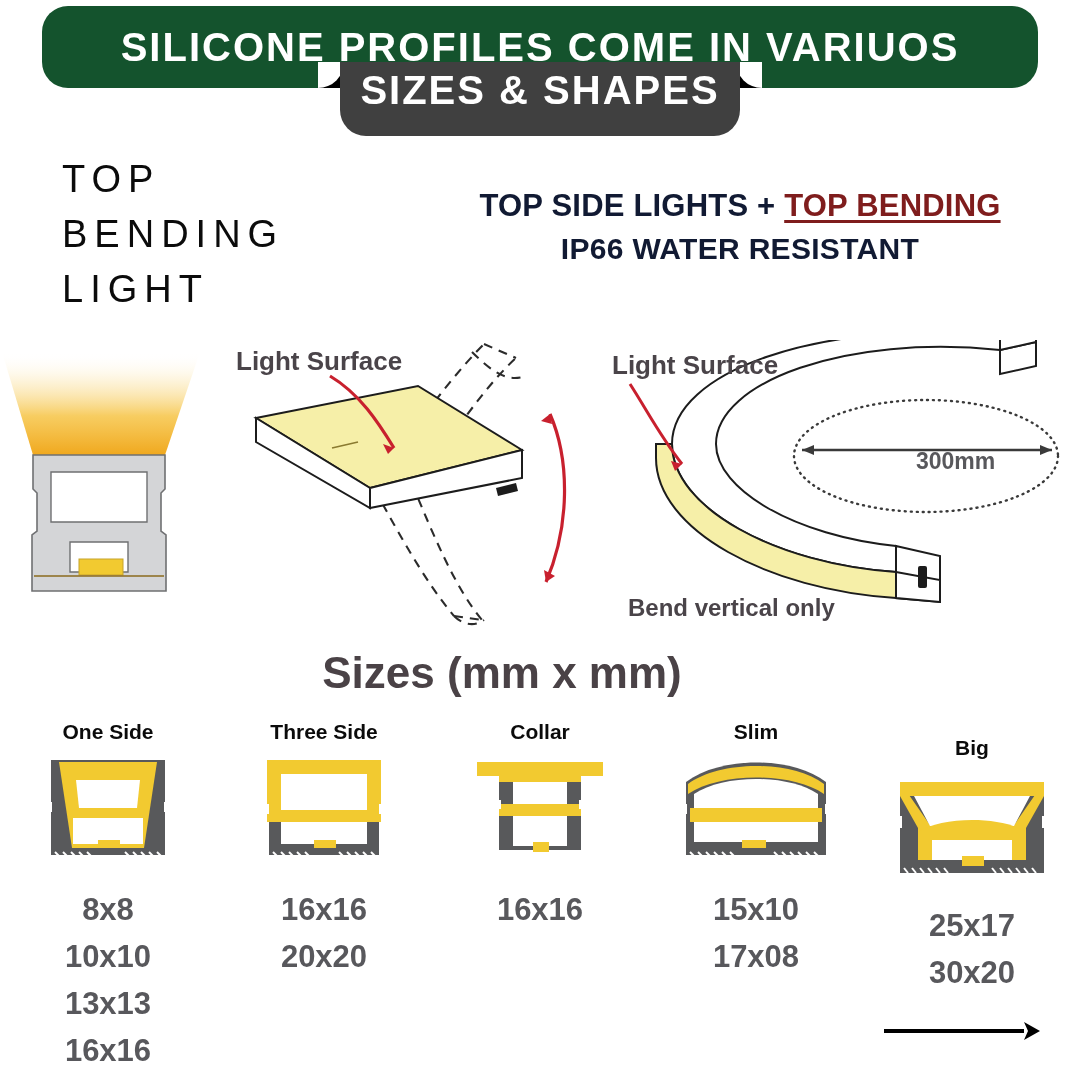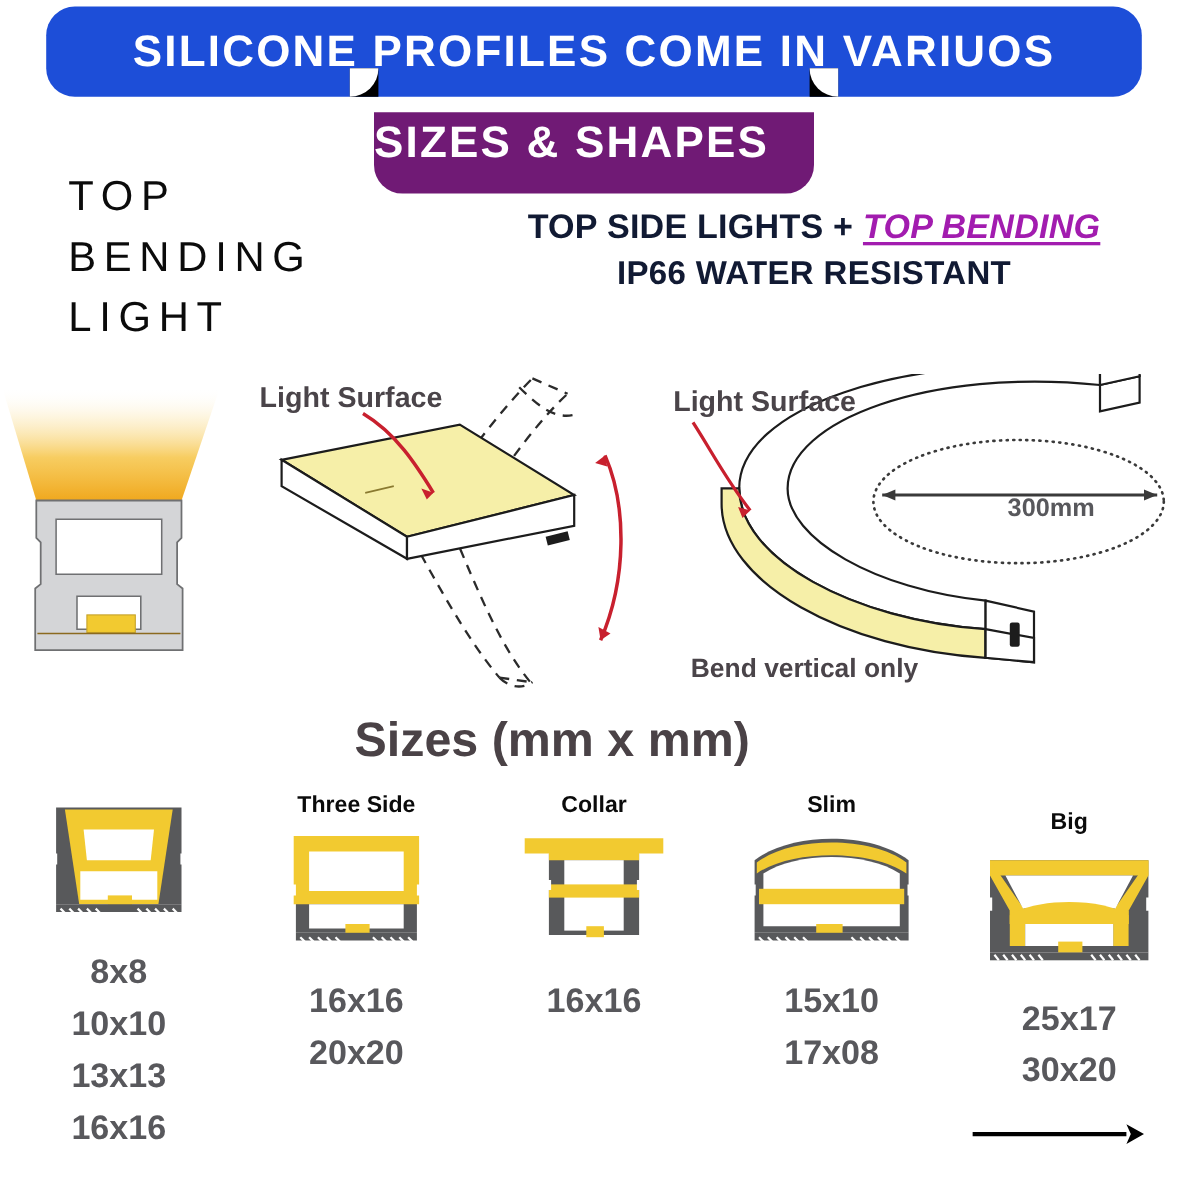--- a/index.html
+++ b/index.html
@@ -8,27 +8,27 @@
     background:#ffffff;
     font-family:"Liberation Sans", sans-serif;
     overflow:hidden;
     position:relative;
   }
   .stage{position:relative;width:1080px;height:1080px;}
 
   
   .banner-row1{
     position:absolute;left:42px;top:6px;width:996px;height:82px;
-    background:#1d4ed8;border-radius:26px;
+    background:#14532d;border-radius:26px;
     display:flex;align-items:center;justify-content:center;
   }
   .banner-row2{
     position:absolute;left:340px;top:62px;width:400px;height:74px;
-    background:#701a75;border-radius:0 0 26px 26px;
-    display:flex;align-items:flex-start;margin-top:40px;
+    background:#404040;border-radius:0 0 26px 26px;
+    display:flex;align-items:flex-start;justify-content:center;
   }
   .banner-notch-l{
     position:absolute;left:318px;top:62px;width:26px;height:26px;
     background:#000;
   }
   .banner-notch-l:after{
     content:"";position:absolute;left:0;top:0;width:26px;height:26px;
     background:#fff;border-bottom-right-radius:26px;
   }
   .banner-notch-r{
@@ -55,23 +55,22 @@
     letter-spacing:7px;line-height:1.45;
   }
 
   
   .head-main{
     position:absolute;left:420px;top:188px;width:640px;
     text-align:center;white-space:nowrap;
     font-size:31px;font-weight:bold;color:#111a33;letter-spacing:0.2px;
   }
   .head-main .red{
-    color:#a21caf;text-decoration:underline;text-decoration-thickness:3px;
+    color:#7f1d1d;text-decoration:underline;text-decoration-thickness:3px;
     text-underline-offset:4px;
-    font-style:italic;
   }
   .head-sub{
     position:absolute;left:420px;top:232px;width:640px;
     text-align:center;white-space:nowrap;
     font-size:30px;font-weight:bold;color:#111a33;letter-spacing:0.3px;
   }
 
   
   .lbl-surface-1{
     position:absolute;left:236px;top:346px;
@@ -233,20 +232,21 @@
   </svg>
 
   <div class="lbl-surface-1">Light Surface</div>
   <div class="lbl-surface-2">Light Surface</div>
   <div class="lbl-bend">Bend vertical only</div>
   <div class="lbl-300">300mm</div>
 
   <div class="sizes-title">Sizes (mm x mm)</div>
 
   <div class="col" style="left:0px;">
+    <div class="col-head">One Side</div>
     <div class="col-art">
       <svg width="130" height="112" viewBox="0 0 130 112">
         <polygon points="8,8 122,8 122,96 8,96" fill="#58595B"></polygon>
         <polygon points="16,10 114,10 101,96 29,96" fill="#F2CA30"></polygon>
         <polygon points="33,28 97,28 94,56 36,56" fill="#ffffff"></polygon>
         <polygon points="30,66 100,66 100,92 30,92" fill="#ffffff"></polygon>
         <rect x="55" y="88" width="22" height="10" fill="#F2CA30"></rect>
         <path d="M4,50 l5,0 0,10 -5,0 z" fill="#ffffff"></path>
         <path d="M126,50 l-5,0 0,10 5,0 z" fill="#ffffff"></path>
         <g fill="#58595B">

